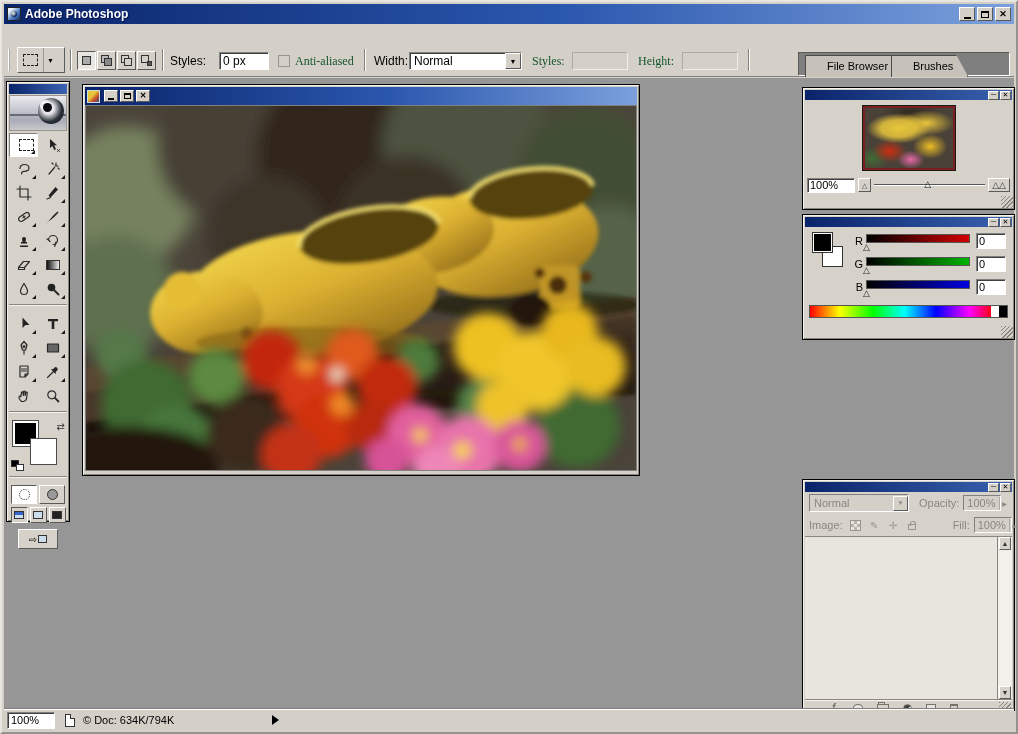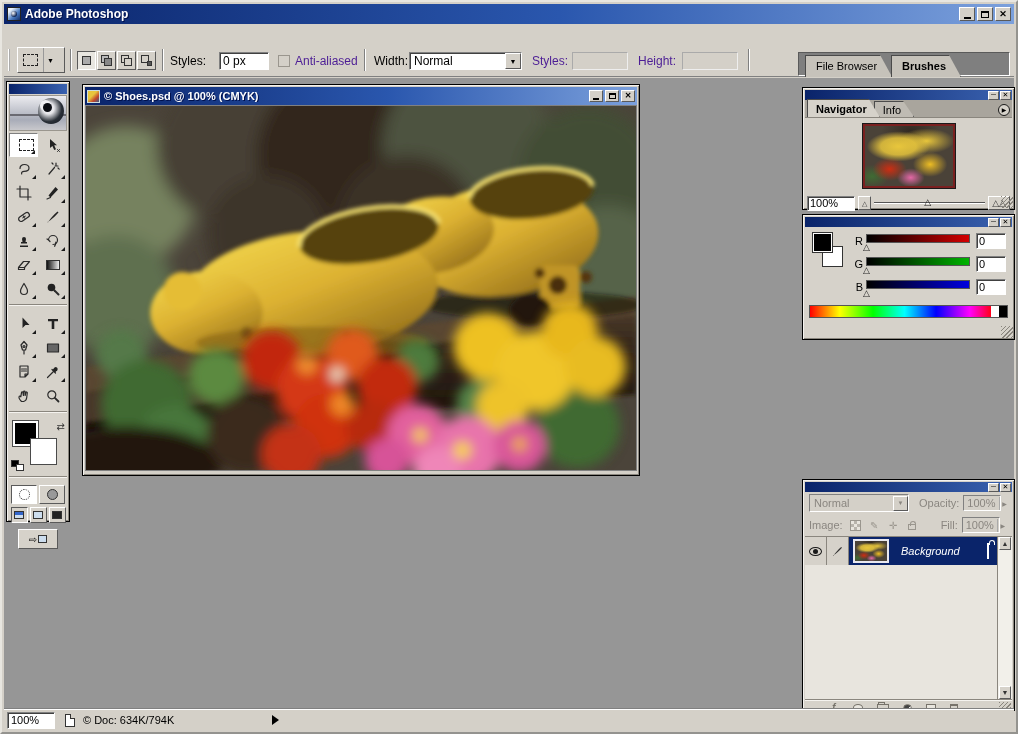--- a/index.html
+++ b/index.html
@@ -47,39 +47,39 @@
   .modebtn { position:absolute; top:8px; width:19px; height:19px; background:#d4d0c8;
     border:1px solid; border-color:#fff #5a5a5a #5a5a5a #fff;
     display:flex; align-items:center; justify-content:center; }
   .modebtn.pressed { border-color:#5a5a5a #fff #fff #5a5a5a; background:#e8e6e0; }
   .sq { width:9px; height:9px; border:1px solid #333; background:#aaa; }
   .sq2 { position:relative; width:11px; height:11px; }
   .sq2 i { position:absolute; width:8px; height:8px; border:1px solid #333; background:#bbb; }
   .sq2 i:first-child { left:0; top:0; }
   .sq2 i:last-child { right:0; bottom:0; background:#888; }
   .obar-label { position:absolute; top:11px; font-size:12px; }
-  .obar-label.dis { color:#4c1d95; }
+  .obar-label.dis { color:#14532d;font-family:Liberation Serif, serif; }
   .textbox { position:absolute; top:9px; height:18px; background:#fff;
     border:1px solid; border-color:#808080 #fff #fff #808080;
     box-shadow:inset 1px 1px 0 #404040; font-size:12px; padding:0 3px;
     font-family:"Liberation Sans",sans-serif; }
   .textbox.dis { background:#d4d0c8; box-shadow:none; border-color:#aaa #eee #eee #aaa; }
   .selectbox { position:absolute; top:9px; height:18px; background:#fff;
     border:1px solid; border-color:#808080 #fff #fff #808080;
     box-shadow:inset 1px 1px 0 #404040; display:flex; align-items:center; }
   .selectbox .sval { flex:1; padding:0 4px; font-size:12px; }
   .selectbox .sarrow { width:16px; height:16px; background:#d4d0c8;
     border:1px solid; border-color:#fff #5a5a5a #5a5a5a #fff;
     display:flex; align-items:center; justify-content:center; font-size:7px; }
   .checkbox { position:absolute; top:12px; width:12px; height:12px; background:#d4d0c8;
     border:1px solid #9a968e; }
   .palwell { position:absolute; right:4px; top:9px; width:212px; height:24px;
     background:#7f7f7f; border:1px solid; border-color:#5a5a5a #fff #fff #5a5a5a; }
   .welltab { position:absolute; top:2px; height:22px; background:#c6c2ba;
-    border:1px solid #4a4a4a; border-bottom:none; padding:4px 14px 0 10px; font-size:11px;
+    border:1px solid #4a4a4a; border-bottom:none; padding:4px 14px 0 21px; font-size:11px;
     clip-path:polygon(0 0, calc(100% - 12px) 0, 100% 100%, 0 100%); }
 
   
   .workspace { position:absolute; left:2px; top:76px; right:2px; bottom:23px;
     background:#969696; }
 
   
   .toolbox { position:absolute; left:2px; top:3px; width:64px; height:441px;
     background:#d6d2ca; border:1px solid #000;
     box-shadow:inset 1px 1px 0 #f5f3ef, inset -1px -1px 0 #8a867e; padding:2px; }
@@ -343,21 +343,21 @@
       <span class="sval">Normal</span>
       <span class="sarrow">▼</span>
     </span>
     <span class="obar-label dis" style="left:528px;">Styles:</span>
     <span class="textbox dis" style="left:568px;width:56px;"></span>
     <span class="obar-label dis" style="left:634px;">Height:</span>
     <span class="textbox dis" style="left:678px;width:56px;"></span>
     <span class="vsep" style="left:744px;"></span>
     <span class="palwell">
       <span class="welltab" style="left:6px;">File Browser</span>
-      <span class="welltab" style="left:92px;font-weight:bold;">Brushes</span>
+      <span class="welltab" style="left:92px;">Brushes</span>
     </span>
   </div>
 
   <div class="workspace">
 
     <div class="toolbox">
       <div class="tb-title"></div>
       <div class="tb-logo">
         <span class="horizon"></span>
           <span class="eye"></span>
@@ -535,21 +535,20 @@
         <span class="irbtn">
             <span>⇨</span>
             <span class="scr-ic" style="width:9px;"></span>
           </span>
       </div>
     </div>
 
     <div class="docwin">
       <div class="doc-title">
         <span class="dicon"></span>
-        <span class="dtext">© Shoes.psd @ 100% (CMYK)</span>
         <span class="winbtns">
           <span class="wbtn" style="width:14px;height:12px;">
               <span class="minbar" style="width:6px;margin-top:6px;"></span>
             </span>
           <span class="wbtn" style="width:14px;height:12px;">
               <span class="maxbox" style="width:7px;height:6px;"></span>
             </span>
           <span class="wbtn" style="width:14px;height:12px;font-size:8px;">✕</span>
         </span>
       </div>
@@ -650,25 +649,20 @@
           </g>
         </svg>
       </div>
     </div>
 
     <div class="pal" style="left:798px;top:9px;width:213px;height:123px;">
       <div class="pal-title">
         <span class="pbtn">─</span>
         <span class="pbtn">✕</span>
       </div>
-      <div class="tabstrip">
-        <span class="ptab active">Navigator</span>
-        <span class="ptab">Info</span>
-        <span class="palmenu">▶</span>
-      </div>
       <div class="nav-thumbwrap">
         <div class="nav-thumb mini-photo"></div>
       </div>
       <div class="nav-bottom">
         <input class="nav-zoom" value="100%" style="">
         <span class="nav-btn">△</span>
         <span class="nav-slider">
           <span class="track"></span>
             <span class="nthumb">△</span>
         </span>
@@ -738,42 +732,27 @@
         <span class="lockics">
           <span class="lockic">
               <span class="checker"></span>
             </span>
           <span class="lockic">✎</span>
           <span class="lockic">✛</span>
           <span class="lockic">
               <span class="csslock"></span>
             </span>
         </span>
-        <span class="dislab" style="margin-left:22px;">Fill:</span>
+        <span class="dislab" style="margin-left:34px;">Fill:</span>
         <span class="valbox" style="margin-left:4px;">
           <span>100%</span>
           <span class="varrow">▶</span>
         </span>
       </div>
       <div class="layerlist">
-        <div class="layer-item">
-          <span class="lcell">
-              <span class="eyeic"></span>
-            </span>
-          <span class="lcell">
-              <svg viewBox="0 0 16 16" width="13" height="13">
-                <path d="M3 13.5c1.5-3 6-8 9.5-11l1 1c-3 3.5-8 8-11 9.5z" fill="#333"></path>
-              </svg>
-            </span>
-          <span class="lthumbwrap">
-              <span class="lthumb mini-photo" style="display:block;"></span>
-            </span>
-          <span class="lname">Background</span>
-          <span class="llockic"><span class="csslock wh"></span></span>
-        </div>
         <div class="llscroll">
           <span class="sb" style="top:0;">▲</span>
           <span class="sb" style="bottom:0;">▼</span>
         </div>
       </div>
       <div class="lay-strip">
         <span class="sic" style="font-style:italic;font-weight:bold;">ƒ.</span>
         <span class="sic">
             <span class="nlayer" style="border-radius:50% / 40%;"></span>
           </span>

